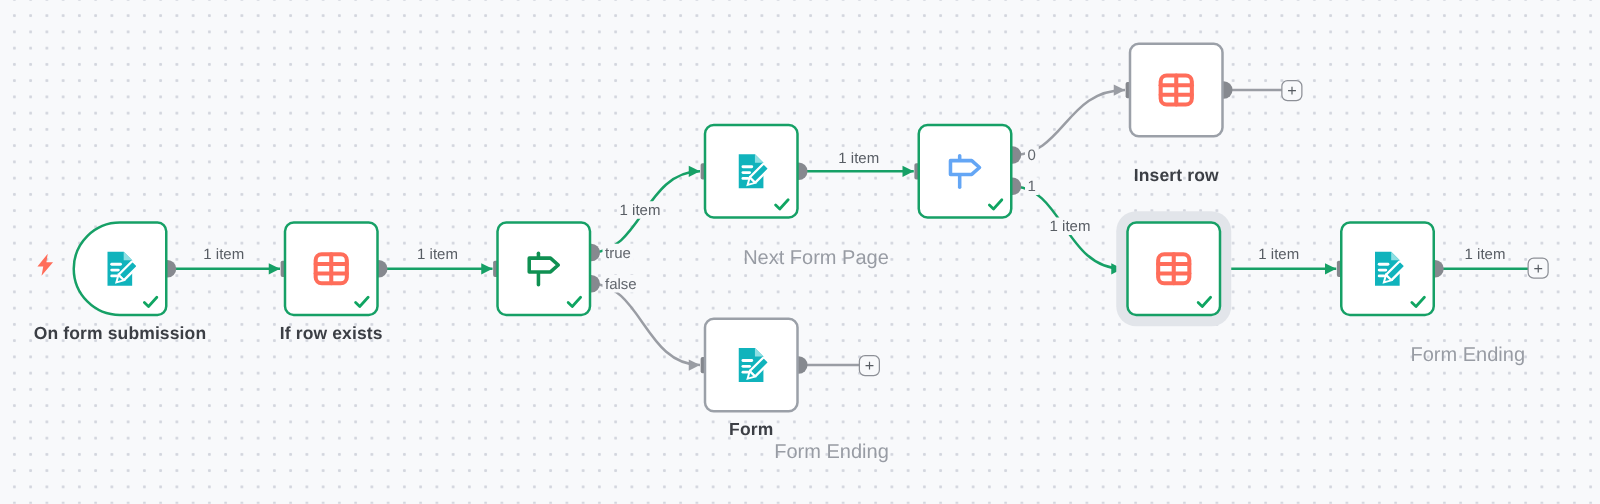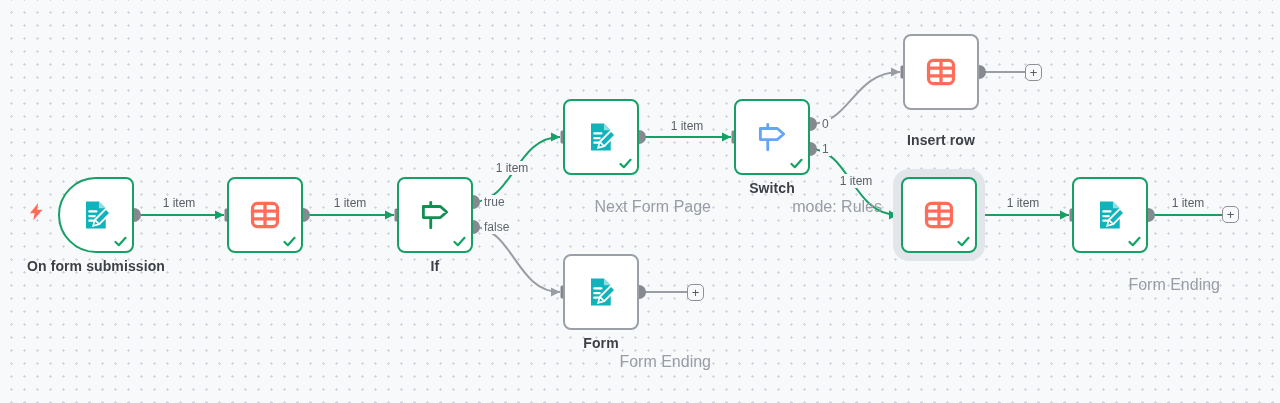--- a/index.html
+++ b/index.html
@@ -135,31 +135,31 @@
     <svg width="34" height="34" viewBox="0 0 24 24" fill="none" stroke="#ff6d5a" stroke-width="2.3" stroke-linecap="round">
       <rect x="3.2" y="3.8" width="17.6" height="16.4" rx="3.4"></rect>
       <line x1="12" y1="3.8" x2="12" y2="20.2"></line>
       <line x1="3.2" y1="9.3" x2="20.8" y2="9.3"></line>
       <line x1="3.2" y1="14.7" x2="20.8" y2="14.7"></line>
     </svg>
     <svg class="check" width="13" height="11" viewBox="0 0 13 11">
       <path d="M1.5 6 L4.8 9.2 L11.5 1.8" fill="none" stroke="#10a562" stroke-width="2.2" stroke-linecap="round" stroke-linejoin="round"></path>
     </svg>
   </div>
+  <div class="node-label" style="left:155px; top:258px;">If row exists</div>
 
   <div class="node" style="left:397px; top:177px;">
     <svg width="34" height="34" viewBox="0 0 24 24" fill="none" stroke="#0f9052" stroke-width="2" stroke-linejoin="round" stroke-linecap="round">
       <line x1="9" y1="3.2" x2="9" y2="21"></line>
       <path d="M3.8 6 H15.8 L20.2 9.9 L15.8 13.8 H3.8 Z" fill="#ffffff"></path>
     </svg>
     <svg class="check" width="13" height="11" viewBox="0 0 13 11">
       <path d="M1.5 6 L4.8 9.2 L11.5 1.8" fill="none" stroke="#10a562" stroke-width="2.2" stroke-linecap="round" stroke-linejoin="round"></path>
     </svg>
   </div>
-  <div class="node-label" style="left:325px; top:258px;">If</div>
 
   <div class="node" style="left:563px; top:99px;">
     <svg width="32" height="32" viewBox="0 0 24 24">
       <path d="M4.5 1.8 H14.2 L19.3 6.9 V22.2 H4.5 Z" fill="#10b3bc"></path>
       <path d="M14.2 1.8 V6.9 H19.3 Z" fill="#8edfe3"></path>
       <g stroke="#ffffff" stroke-width="1.7" stroke-linecap="round">
         <line x1="7" y1="9.3" x2="12.3" y2="9.3"></line>
         <line x1="7" y1="12.8" x2="11" y2="12.8"></line>
         <line x1="7" y1="16.3" x2="10" y2="16.3"></line>
       </g>
@@ -176,22 +176,20 @@
 
   <div class="node" style="left:734px; top:99px;">
     <svg width="34" height="34" viewBox="0 0 24 24" fill="none" stroke="#64a6f5" stroke-width="2" stroke-linejoin="round" stroke-linecap="round">
       <line x1="9" y1="3.2" x2="9" y2="21"></line>
       <path d="M3.8 6 H15.8 L20.2 9.9 L15.8 13.8 H3.8 Z" fill="#ffffff"></path>
     </svg>
     <svg class="check" width="13" height="11" viewBox="0 0 13 11">
       <path d="M1.5 6 L4.8 9.2 L11.5 1.8" fill="none" stroke="#10a562" stroke-width="2.2" stroke-linecap="round" stroke-linejoin="round"></path>
     </svg>
   </div>
-  <div class="node-label" style="left:662px; top:180px;">Switch</div>
-  <div class="node-sub" style="left:662px; top:198px;">mode: Rules</div>
 
   <div class="node idle" style="left:903px; top:34px;">
     <svg width="34" height="34" viewBox="0 0 24 24" fill="none" stroke="#ff6d5a" stroke-width="2.3" stroke-linecap="round">
       <rect x="3.2" y="3.8" width="17.6" height="16.4" rx="3.4"></rect>
       <line x1="12" y1="3.8" x2="12" y2="20.2"></line>
       <line x1="3.2" y1="9.3" x2="20.8" y2="9.3"></line>
       <line x1="3.2" y1="14.7" x2="20.8" y2="14.7"></line>
     </svg>
   </div>
   <div class="node-label" style="left:831px; top:115px;margin-top:17px;">Insert row</div>

